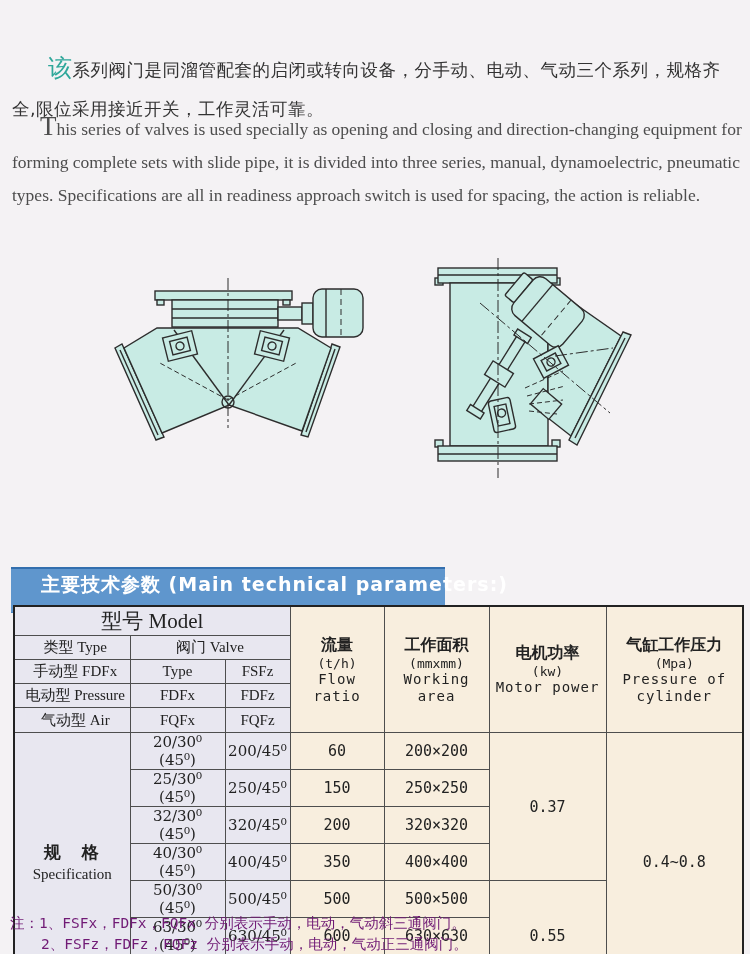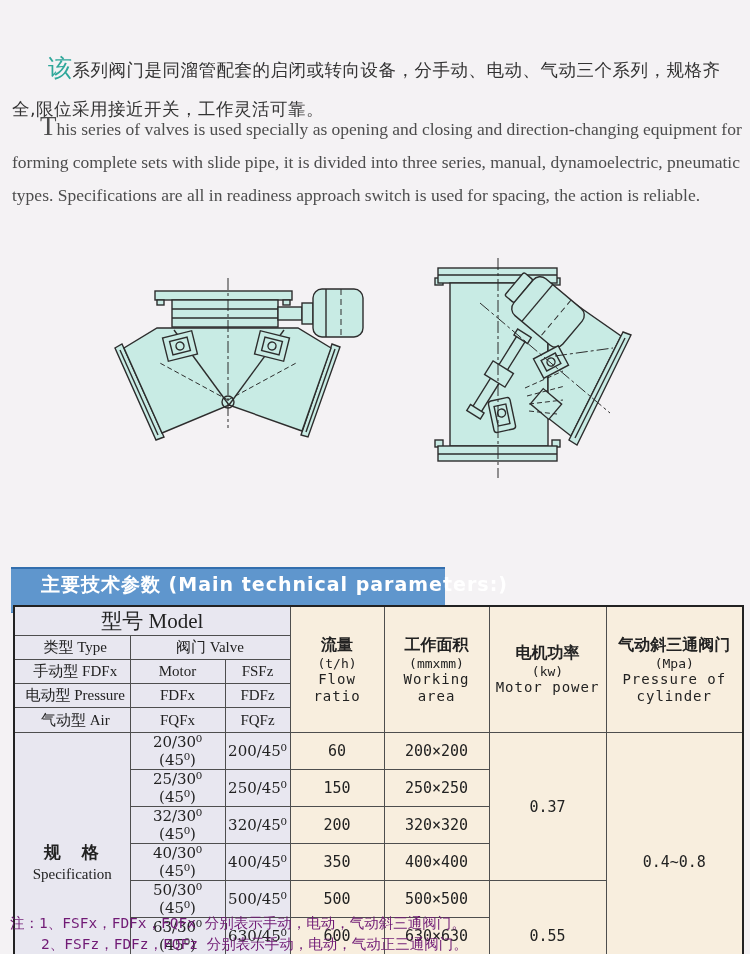--- a/index.html
+++ b/index.html
@@ -220,32 +220,32 @@
           <div class="hzh">工作面积</div>
           <div class="hun mono">(mmxmm)</div>
           <div class="hen mono">Working area</div>
         </td>
         <td rowspan="5" class="cr">
           <div class="hzh">电机功率</div>
           <div class="hun mono">(kw)</div>
           <div class="hen mono">Motor power</div>
         </td>
         <td rowspan="5" class="cr">
-          <div class="hzh">气动斜三通阀门</div>
+          <div class="hzh">气缸工作压力</div>
           <div class="hun mono">(Mpa)</div>
           <div class="hen mono">Pressure of cylinder</div>
         </td>
       </tr>
       <tr style="height:24px">
         <td class="lv serif tl">类型 Type</td>
         <td colspan="2" class="lv serif">阀门 Valve</td>
       </tr>
       <tr style="height:24px">
         <td class="lv serif tl">手动型 FDFx</td>
-        <td class="lv serif">Motor</td>
+        <td class="lv serif">Type</td>
         <td class="lv serif">FSFz</td>
       </tr>
       <tr style="height:24px">
         <td class="lv serif tl">电动型 Pressure</td>
         <td class="lv serif">FDFx</td>
         <td class="lv serif">FDFz</td>
       </tr>
       <tr style="height:25px">
         <td class="lv serif tl">气动型 Air</td>
         <td class="lv serif">FQFx</td>

